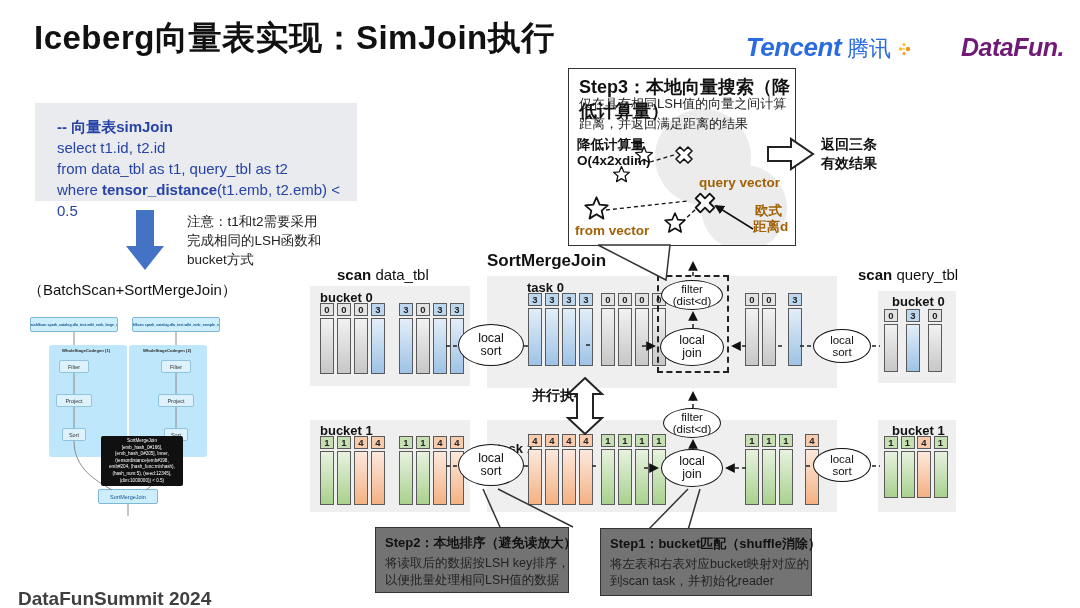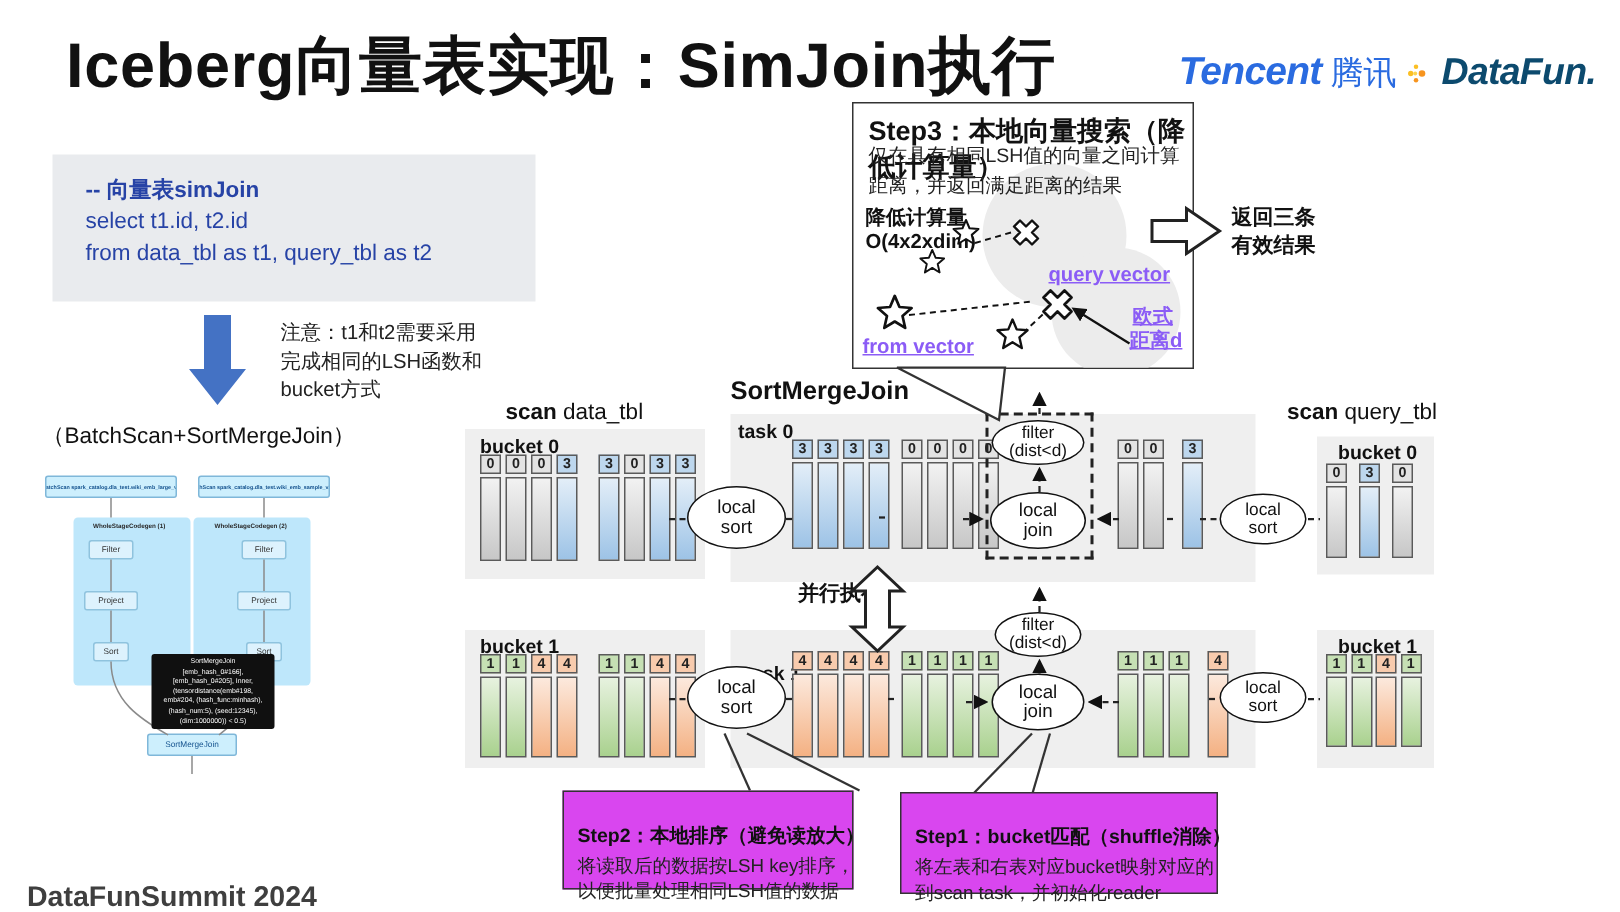--- a/index.html
+++ b/index.html
@@ -4,25 +4,25 @@
 <style>
   * { margin:0; padding:0; box-sizing:border-box; }
   html,body { background:#ffffff; }
   .slide {
     position:relative; width:1080px; height:608px; background:#ffffff;
     font-family:"Liberation Sans","DejaVu Sans",sans-serif; color:#1a1a1a; overflow:hidden;
   }
   .abs { position:absolute; }
 
   
-  .title { left:44px; top:16px; font-size:42px; font-weight:600; letter-spacing:0.5px; color:#111; }
+  .title { left:34px; top:16px; font-size:33px; font-weight:600; letter-spacing:0.5px; color:#111; }
   .logos { right:16px; top:32px; display:flex; align-items:baseline; gap:6px; }
   .t-en { font-size:26px; font-weight:800; font-style:italic; color:#2a6be0; letter-spacing:-0.5px; }
   .t-cn { font-size:22px; font-weight:400; color:#2a6be0; }
-  .df   { font-size:25px; font-weight:800; font-style:italic; color:#0c4a6e; letter-spacing:-0.5px; }
+  .df   { font-size:25px; font-weight:800; font-style:italic; color:#701a75; letter-spacing:-0.5px;margin-left:40px; }
   .df-icon { position:relative; top:2px; }
 
   
   .sql-box { left:35px; top:103px; width:322px; height:98px; background:#e9ebee; padding:13px 10px 0 22px;
              font-size:15px; line-height:21px; color:#2743a6; z-index:2; }
   .sql-box b { font-weight:700; }
 
   .note { left:187px; top:212px; width:170px; font-size:13.5px; line-height:19px; color:#222; }
 
   .spark-heading { left:24px; top:259px; font-size:17px; font-weight:700; color:#111; }
@@ -43,21 +43,21 @@
               border:1px solid #7fb7d9; border-radius:2px; font-size:5.5px; color:#16548f;
               display:flex; align-items:center; justify-content:center; z-index:2; }
 
   
   .step3 { left:568px; top:68px; width:228px; height:178px; background:#fff; border:1.5px solid #333;
            z-index:2; overflow:hidden; }
   .blob { position:absolute; border-radius:50%; background:#ececec; }
   .s3-title { position:absolute; left:10px; top:6px; font-size:18px; font-weight:700; color:#111; }
   .s3-body { position:absolute; left:10px; font-size:13px; color:#222; }
   .s3-comp { position:absolute; left:8px; font-size:13.5px; font-weight:700; color:#111; }
-  .s3-lab { position:absolute; font-size:13.5px; font-weight:700; color:#8b5cf6;text-decoration:underline; }
+  .s3-lab { position:absolute; font-size:13.5px; font-weight:700; color:#a16207; }
 
   .result-label { left:821px; top:135px; font-size:14px; font-weight:700; line-height:19px; color:#111; }
 
   
   .scan-label { font-size:15px; color:#111; }
   .scan-label b { font-weight:700; }
   .smj-label { left:487px; top:251px; font-size:17px; font-weight:700; color:#111; }
   .parallel { left:532px; top:387px; font-size:14px; font-weight:700; color:#111; }
 
   .panel { position:absolute; background:#efefef; z-index:1; }
@@ -79,21 +79,21 @@
   .c-orange .chip { background:#f8cbad; } .c-orange .bar { background:linear-gradient(180deg,#fce9dd,#f4b183); }
 
   .ellipse { position:absolute; border:1.8px solid #111; border-radius:50%; background:#fff;
              display:flex; flex-direction:column; align-items:center; justify-content:center;
              font-size:12.5px; line-height:13.5px; color:#111; z-index:4; text-align:center; }
   .ellipse.small { font-size:11.5px; line-height:12.5px; }
   .dashed-box { position:absolute; left:657px; top:275px; width:72px; height:98px;
                 border:2px dashed #222; z-index:3; }
 
   
-  .callout-box { position:absolute; background:#d946ef; border:1.5px solid #333; z-index:5; padding:20px 9px; }
+  .callout-box { position:absolute; background:#737373; border:1.5px solid #333; z-index:5; padding:6px 9px; }
   .callout-box .cb-title { font-size:13px; font-weight:700; color:#111; margin-bottom:3px; white-space:nowrap; }
   .callout-box .cb-line { font-size:12.5px; line-height:17px; color:#222; white-space:nowrap; }
 
   .footer { left:18px; top:588px; font-size:19px; font-weight:700; color:#3f3f3f; }
 
   .overlay { position:absolute; left:0; top:0; width:1080px; height:608px; z-index:3; pointer-events:none; }
 </style>
 </head>
 <body>
 
@@ -112,20 +112,21 @@
         <circle cx="6.5" cy="9" r="1.3" fill="#fcd34d"></circle>
       </svg>
     </span>
     <span class="df">DataFun.</span>
   </div>
 
   <div class="abs sql-box">
     <div><b>-- 向量表simJoin</b></div>
     <div>select t1.id, t2.id</div>
     <div>from data_tbl as t1, query_tbl as t2</div>
+    <div><span>where </span><b>tensor_distance</b><span>(t1.emb, t2.emb) &lt; 0.5</span></div>
   </div>
 
   <div class="abs note">
     <div>注意：t1和t2需要采用</div>
     <div>完成相同的LSH函数和</div>
     <div>bucket方式</div>
   </div>
 
   <div class="abs spark-sub">（BatchScan+SortMergeJoin）</div>
 
@@ -181,21 +182,21 @@
   <div class="abs parallel">并行执行</div>
 
   <div class="panel" style="left:310px;top:286px;width:160px;height:100px;"></div>
   <div class="panel" style="left:487px;top:276px;width:350px;height:112px;"></div>
   <div class="panel" style="left:878px;top:291px;width:78px;height:92px;"></div>
   <div class="panel" style="left:310px;top:420px;width:160px;height:92px;"></div>
   <div class="panel" style="left:487px;top:420px;width:350px;height:92px;"></div>
   <div class="panel" style="left:878px;top:420px;width:78px;height:92px;"></div>
 
   <div class="panel-label" style="left:320px;top:290px;">bucket 0</div>
-  <div class="panel-label" style="left:492px;top:280px;">task 0</div>
+  <div class="panel-label" style="left:527px;top:280px;">task 0</div>
   <div class="panel-label" style="left:892px;top:294px;">bucket 0</div>
   <div class="panel-label" style="left:320px;top:423px;">bucket 1</div>
   <div class="panel-label" style="left:497px;top:441px;">task 1</div>
   <div class="panel-label" style="left:892px;top:423px;">bucket 1</div>
 
   <div class="bars g14 bh56" style="left:320px;top:303px;">
       <div class="bar-group">
         <div class="bar-col c-gray">
           <div class="chip">0</div>
           <div class="bar"></div>

